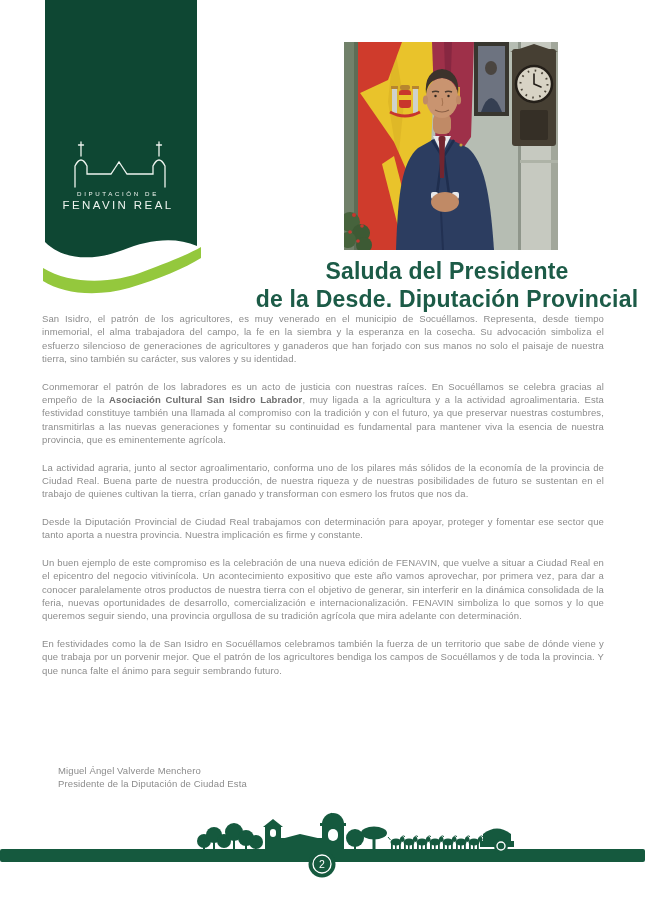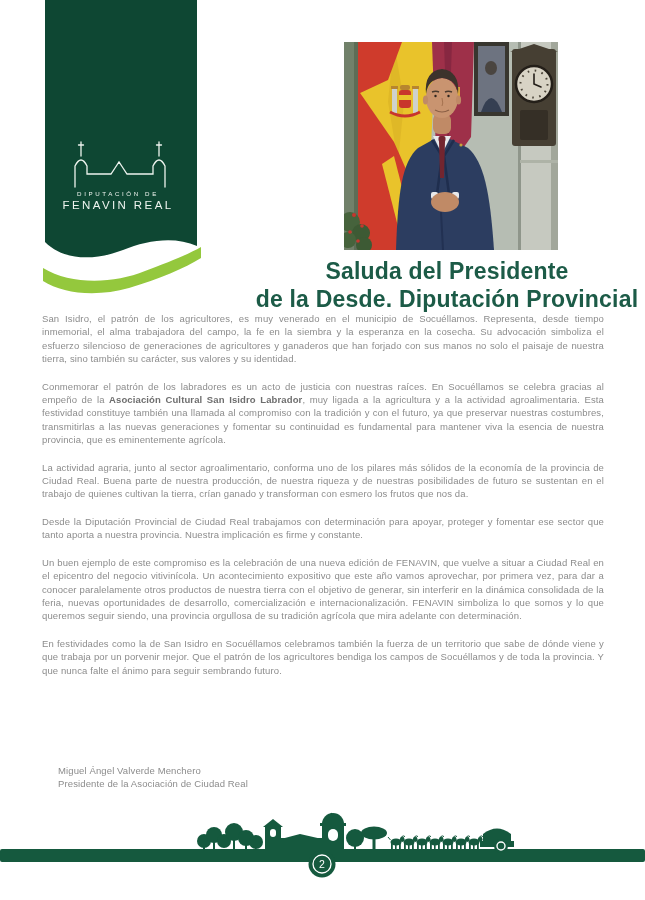--- a/index.html
+++ b/index.html
@@ -171,21 +171,21 @@
       <p><span>San Isidro, el patrón de los agricultores, es muy venerado en el municipio de Socuéllamos. Representa, desde tiempo inmemorial, el alma trabajadora del campo, la fe en la siembra y la esperanza en la cosecha. Su advocación simboliza el esfuerzo silencioso de generaciones de agricultores y ganaderos que han forjado con sus manos no solo el paisaje de nuestra tierra, sino también su carácter, sus valores y su identidad.</span></p>
       <p><span>Conmemorar el patrón de los labradores es un acto de justicia con nuestras raíces. En Socuéllamos se celebra gracias al empeño de la </span><strong>Asociación Cultural San Isidro Labrador</strong><span>, muy ligada a la agricultura y a la actividad agroalimentaria. Esta festividad constituye también una llamada al compromiso con la tradición y con el futuro, ya que preservar nuestras costumbres, transmitirlas a las nuevas generaciones y fomentar su continuidad es fundamental para mantener viva la esencia de nuestra provincia, que es eminentemente agrícola.</span></p>
       <p><span>La actividad agraria, junto al sector agroalimentario, conforma uno de los pilares más sólidos de la economía de la provincia de Ciudad Real. Buena parte de nuestra producción, de nuestra riqueza y de nuestras posibilidades de futuro se sustentan en el trabajo de quienes cultivan la tierra, crían ganado y transforman con esmero los frutos que nos da.</span></p>
       <p><span>Desde la Diputación Provincial de Ciudad Real trabajamos con determinación para apoyar, proteger y fomentar ese sector que tanto aporta a nuestra provincia. Nuestra implicación es firme y constante.</span></p>
       <p><span>Un buen ejemplo de este compromiso es la celebración de una nueva edición de FENAVIN, que vuelve a situar a Ciudad Real en el epicentro del negocio vitivinícola. Un acontecimiento expositivo que este año vamos aprovechar, por primera vez, para dar a conocer paralelamente otros productos de nuestra tierra con el objetivo de generar, sin interferir en la dinámica consolidada de la feria, nuevas oportunidades de desarrollo, comercialización e internacionalización. FENAVIN simboliza lo que somos y lo que queremos seguir siendo, una provincia orgullosa de su tradición agrícola que mira adelante con determinación.</span></p>
       <p><span>En festividades como la de San Isidro en Socuéllamos celebramos también la fuerza de un territorio que sabe de dónde viene y que trabaja por un porvenir mejor. Que el patrón de los agricultores bendiga los campos de Socuéllamos y de toda la provincia. Y que nunca falte el ánimo para seguir sembrando futuro.</span></p>
     </div>
 
   <div class="signature">
     <div>Miguel Ángel Valverde Menchero</div>
-    <div>Presidente de la Asociación de Ciudad Real</div>
+    <div>Presidente de la Diputación de Ciudad Esta</div>
   </div>
 
   <svg class="footer-art" viewBox="0 0 645 78">
     <defs>
       <g id="cow" fill="var(--footer-green)">
         <ellipse cx="0" cy="30" rx="5.5" ry="3.6"></ellipse>
         <rect x="-5" y="31" width="1.8" height="6"></rect>
         <rect x="-1" y="31" width="1.6" height="6"></rect>
         <rect x="3" y="31" width="1.8" height="6"></rect>
         <circle cx="6.2" cy="27.5" r="2.4"></circle>

